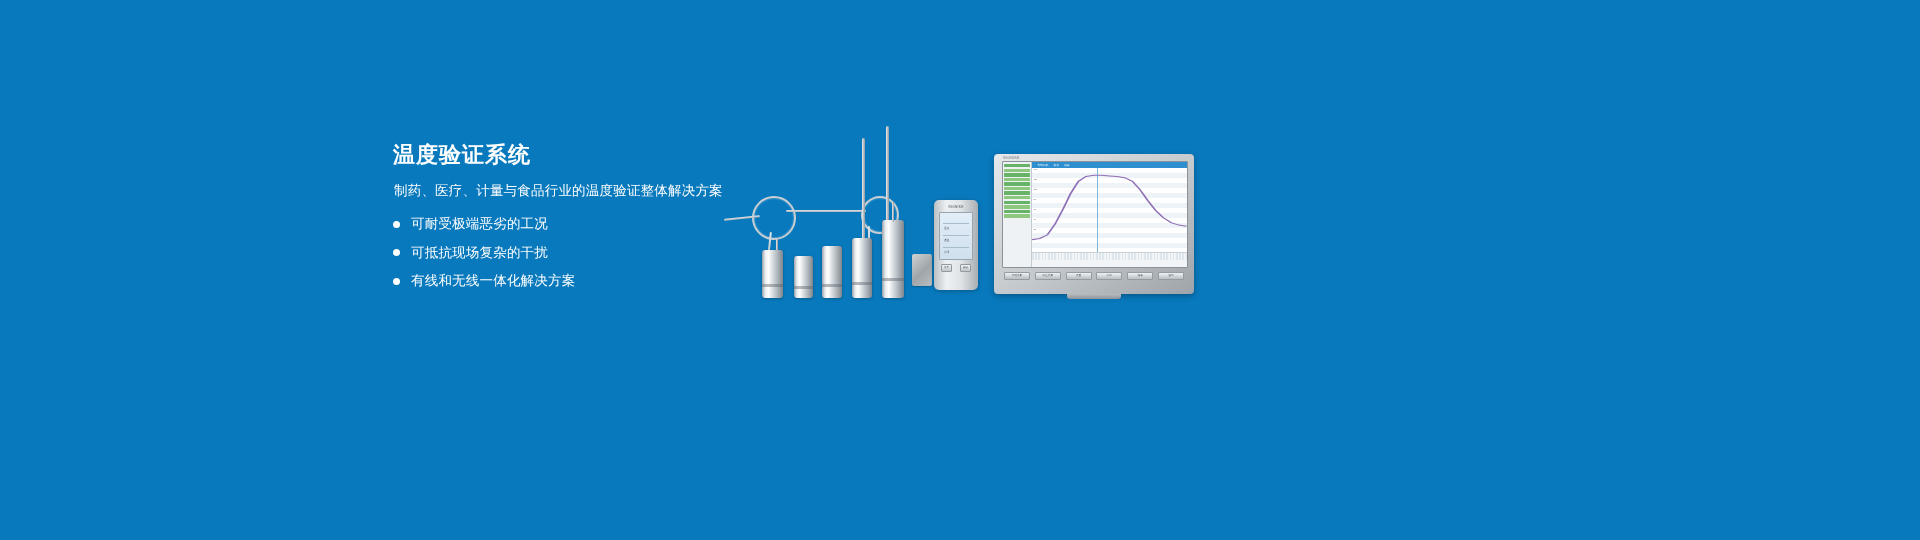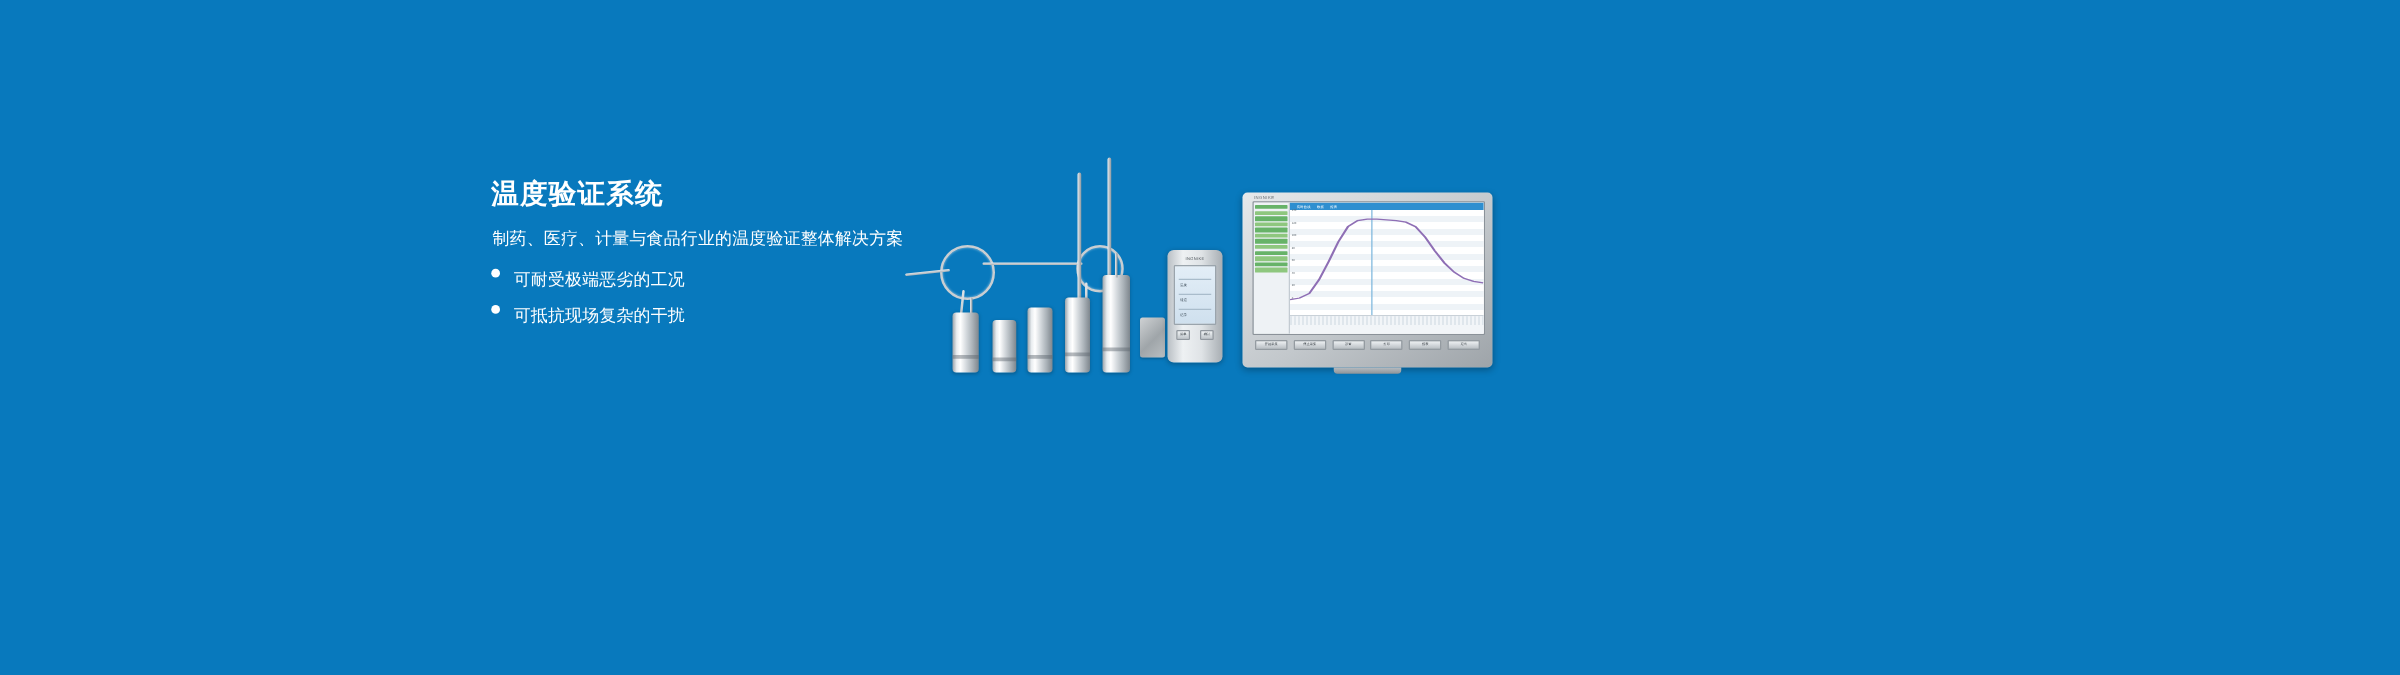--- a/index.html
+++ b/index.html
@@ -22,21 +22,21 @@
     letter-spacing:1px;line-height:1.2;margin:0 0 14px 0;
     white-space:nowrap;
   }
   .hero-subtitle{
     font-size:13.5px;color:#ffffff;font-weight:normal;
     line-height:1.4;margin:0 0 14px 1px;white-space:nowrap;
     letter-spacing:0.2px;
   }
   .feature-list{list-style:none;margin:0;padding:0;}
   .feature-item{
-    display:flex;
+    display:flex;align-items:center;
     font-size:13.5px;color:#ffffff;line-height:1.3;
     margin-bottom:11px;white-space:nowrap;letter-spacing:0.2px;
   }
   .bullet-dot{
     width:7px;height:7px;border-radius:50%;
     background:#ffffff;display:inline-block;
     margin-right:11px;flex:none;
   }
 
   
@@ -207,20 +207,24 @@
     <p class="hero-subtitle">制药、医疗、计量与食品行业的温度验证整体解决方案</p>
 
     <ul class="feature-list">
       <li class="feature-item">
         <span class="bullet-dot"></span>
         <span>可耐受极端恶劣的工况</span>
       </li>
       <li class="feature-item">
         <span class="bullet-dot"></span>
         <span>可抵抗现场复杂的干扰</span>
+      </li>
+      <li class="feature-item">
+        <span class="bullet-dot"></span>
+        <span>有线和无线一体化解决方案</span>
       </li>
     </ul>
   </div>
 
   <div class="product-group">
 
     <div class="coil coil-1"></div>
     <div class="coil coil-2"></div>
     <div class="wire wire-h1"></div>
     <div class="wire wire-h2"></div>

